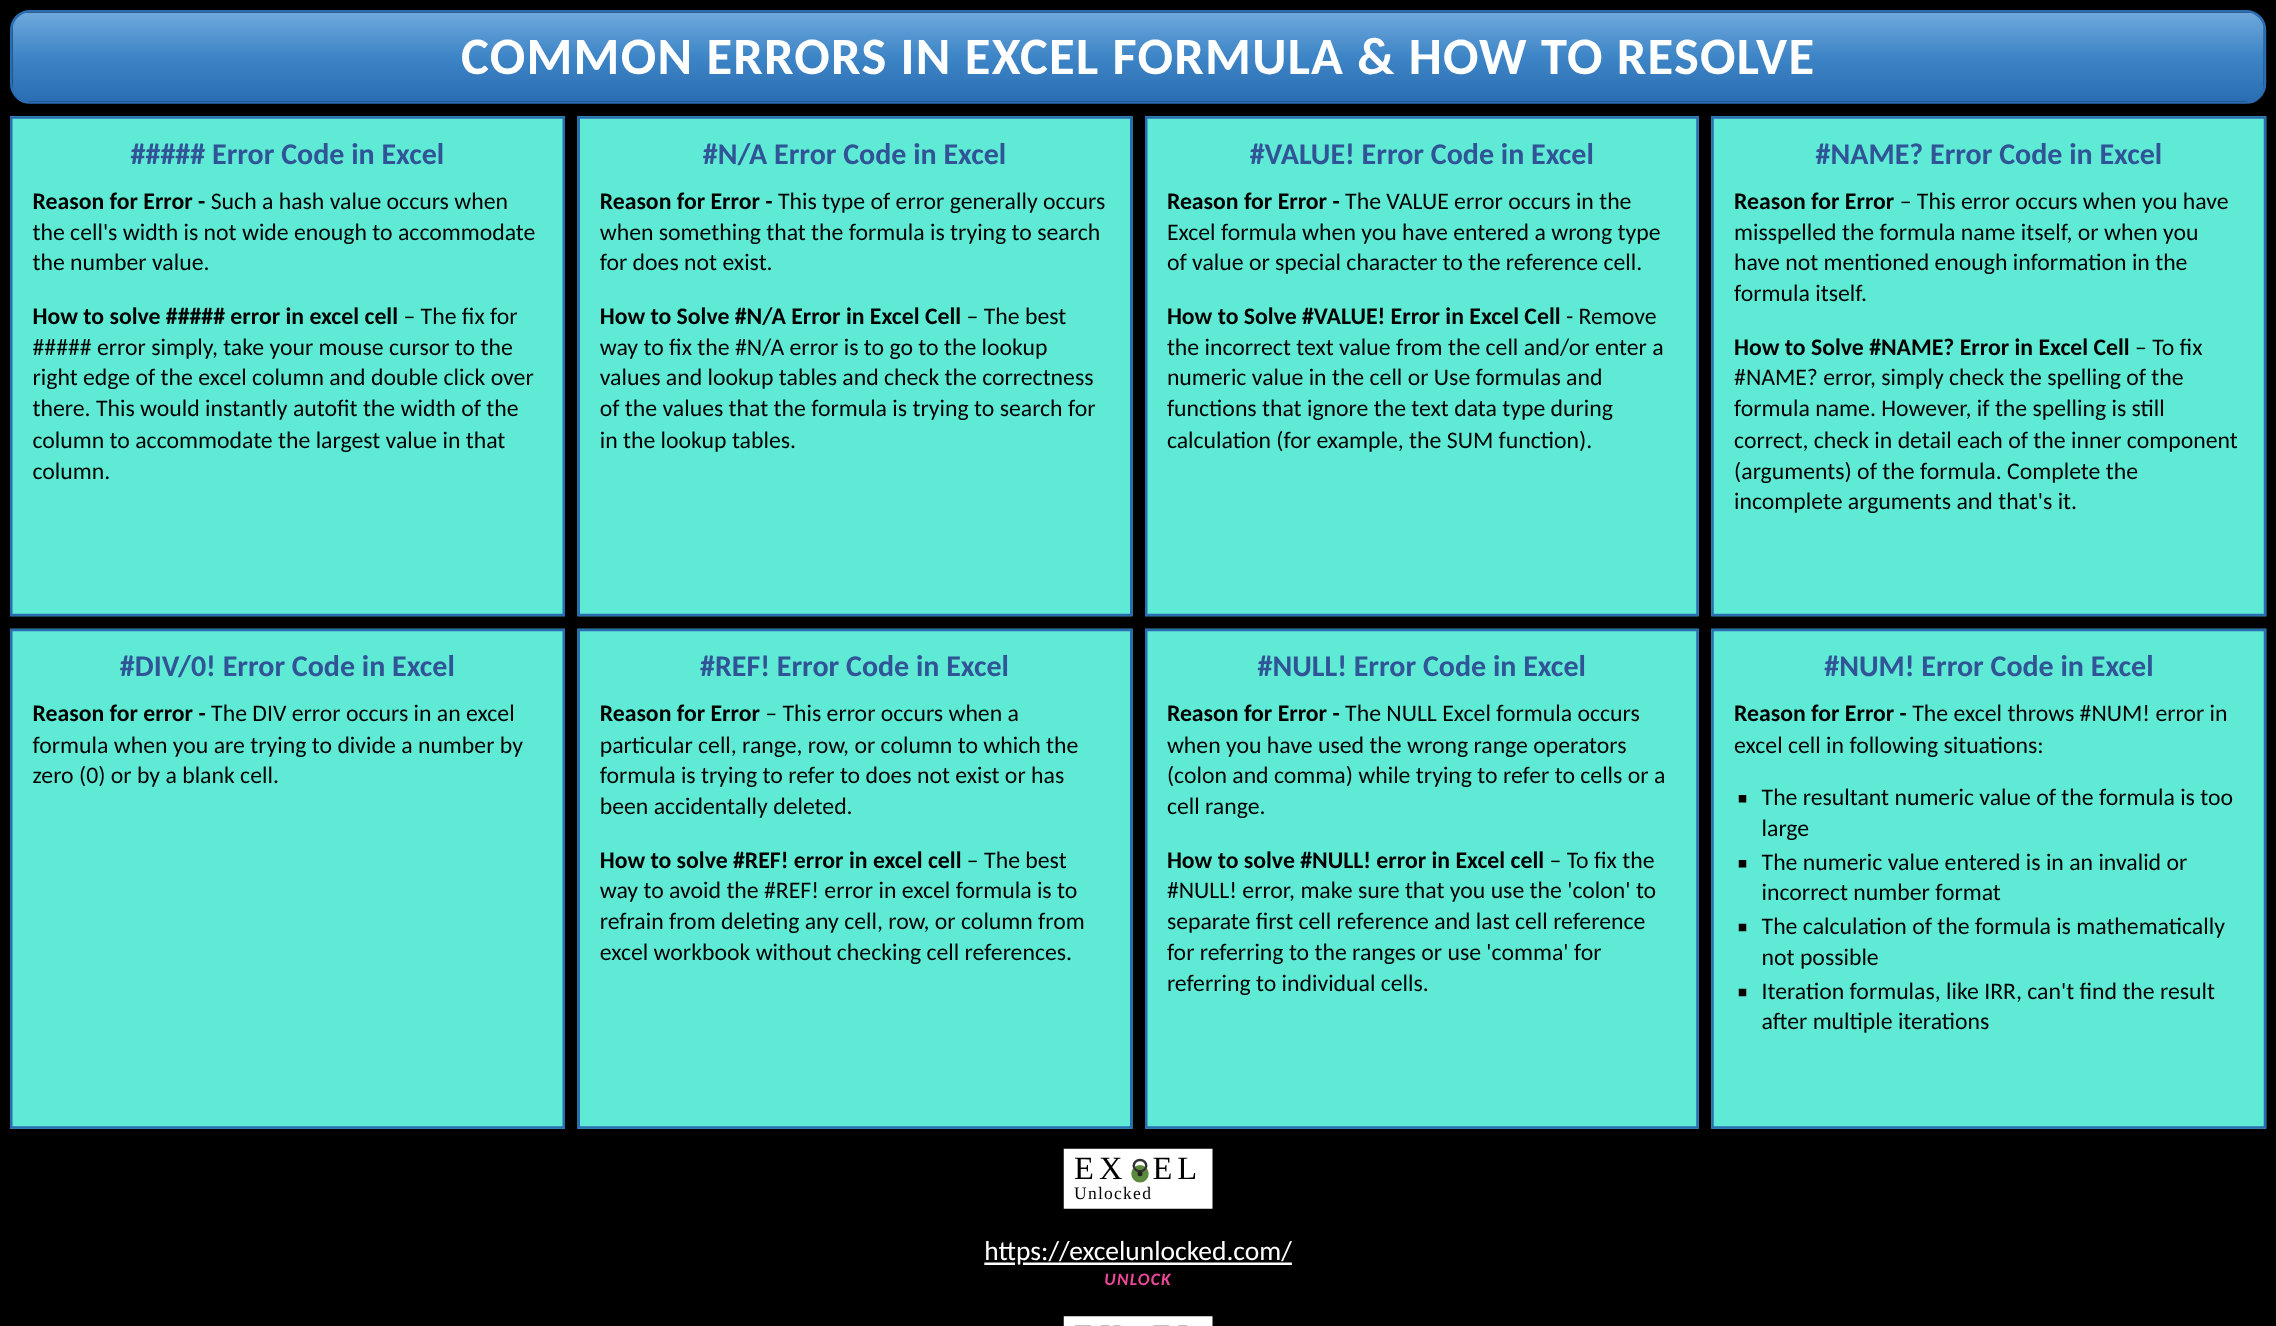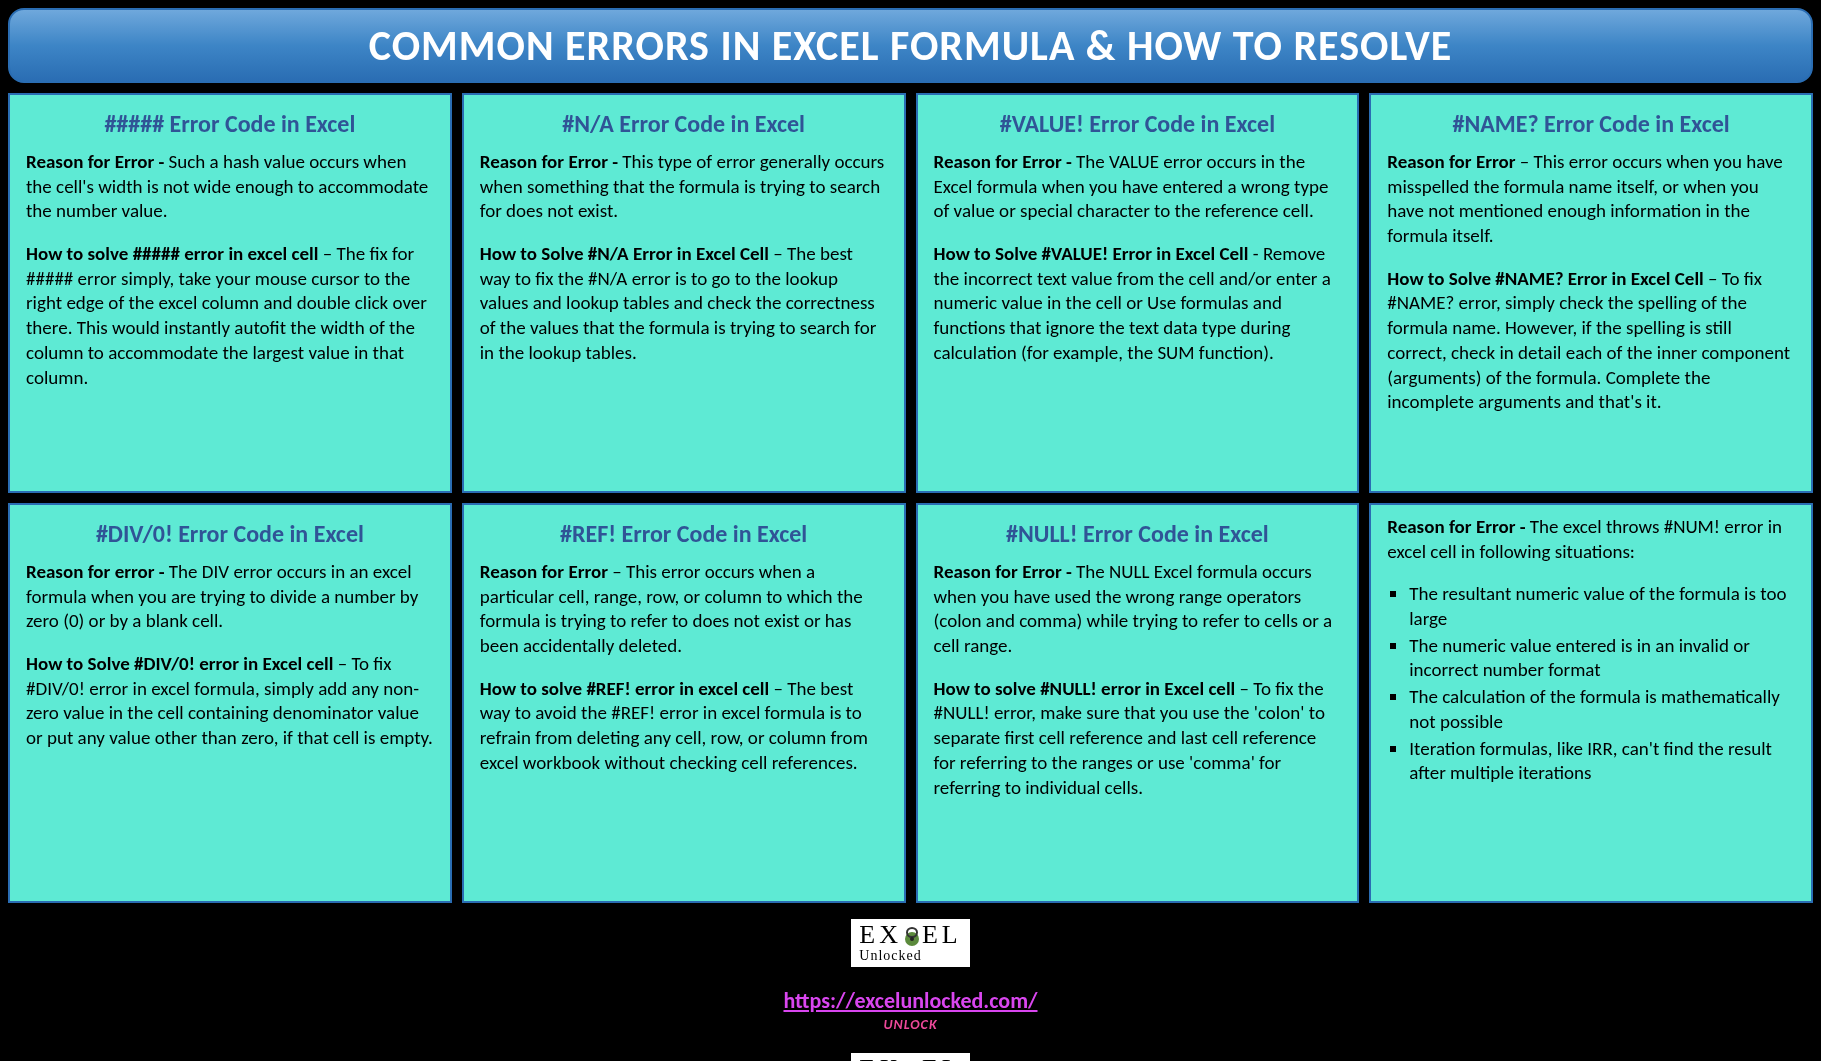--- a/index.html
+++ b/index.html
@@ -90,23 +90,23 @@
     flex-direction: column;
   }
   .logo-sub {
     font-size: 14px;
     letter-spacing: 1px;
   }
   .footer-center {
     text-align: center;
   }
   .footer-link {
-    color: #d946ef;
+    color: #ffffff;
     font-size: 22px;
-    font-weight: bold;
+    font-weight: normal;
     text-decoration: underline;
   }
   .footer-unlock {
     color: #ec4899;
     font-size: 14px;
     font-weight: bold;
     letter-spacing: 1px;
     font-style: italic;
   }
   .lock-icon {
@@ -147,38 +147,38 @@
       <div class="card-title">#NAME? Error Code in Excel</div>
       <div class="card-body">
         <p><span class="label">Reason for Error</span><span> – </span><span>This error occurs when you have misspelled the formula name itself, or when you have not mentioned enough information in the formula itself.</span></p>
         <p><span class="label">How to Solve #NAME? Error in Excel Cell</span><span> – </span><span>To fix #NAME? error, simply check the spelling of the formula name. However, if the spelling is still correct, check in detail each of the inner component (arguments) of the formula. Complete the incomplete arguments and that's it.</span></p>
       </div>
     </div>
     <div class="card">
       <div class="card-title">#DIV/0! Error Code in Excel</div>
       <div class="card-body">
         <p><span class="label">Reason for error - </span><span>The DIV error occurs in an excel formula when you are trying to divide a number by zero (0) or by a blank cell.</span></p>
-        <p><span class="label">How to Solve #DIV/0! error in Excel cell</span><span> – </span><span>To fix #DIV/0! error in excel formula, simply add any non-zero value in the cell containing denominator value or put any value other than zero, if that cell is empty.</span></p>
       </div>
     </div>
     <div class="card">
       <div class="card-title">#REF! Error Code in Excel</div>
       <div class="card-body">
         <p><span class="label">Reason for Error</span><span> – </span><span>This error occurs when a particular cell, range, row, or column to which the formula is trying to refer to does not exist or has been accidentally deleted.</span></p>
         <p><span class="label">How to solve #REF! error in excel cell</span><span> – </span><span>The best way to avoid the #REF! error in excel formula is to refrain from deleting any cell, row, or column from excel workbook without checking cell references.</span></p>
       </div>
     </div>
     <div class="card">
       <div class="card-title">#NULL! Error Code in Excel</div>
       <div class="card-body">
         <p><span class="label">Reason for Error - </span><span>The NULL Excel formula occurs when you have used the wrong range operators (colon and comma) while trying to refer to cells or a cell range.</span></p>
         <p><span class="label">How to solve #NULL! error in Excel cell</span><span> – </span><span>To fix the #NULL! error, make sure that you use the 'colon' to separate first cell reference and last cell reference for referring to the ranges or use 'comma' for referring to individual cells.</span></p>
       </div>
     </div>
     <div class="card">
+      <div class="card-title">#NUM! Error Code in Excel</div>
       <div class="card-body">
         <p><span class="label">Reason for Error - </span><span>The excel throws #NUM! error in excel cell in following situations:</span></p>
         <ul>
           <li>The resultant numeric value of the formula is too large</li>
           <li>The numeric value entered is in an invalid or incorrect number format</li>
           <li>The calculation of the formula is mathematically not possible</li>
           <li>Iteration formulas, like IRR, can't find the result after multiple iterations</li>
         </ul>
       </div>
     </div>

